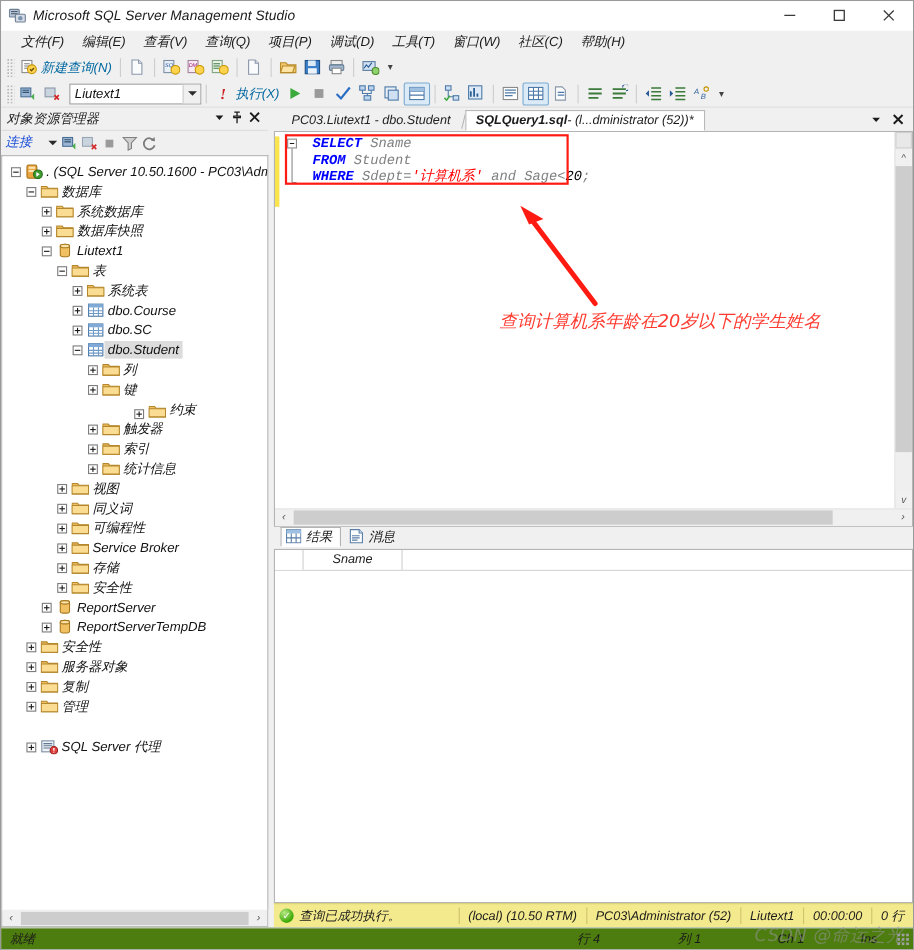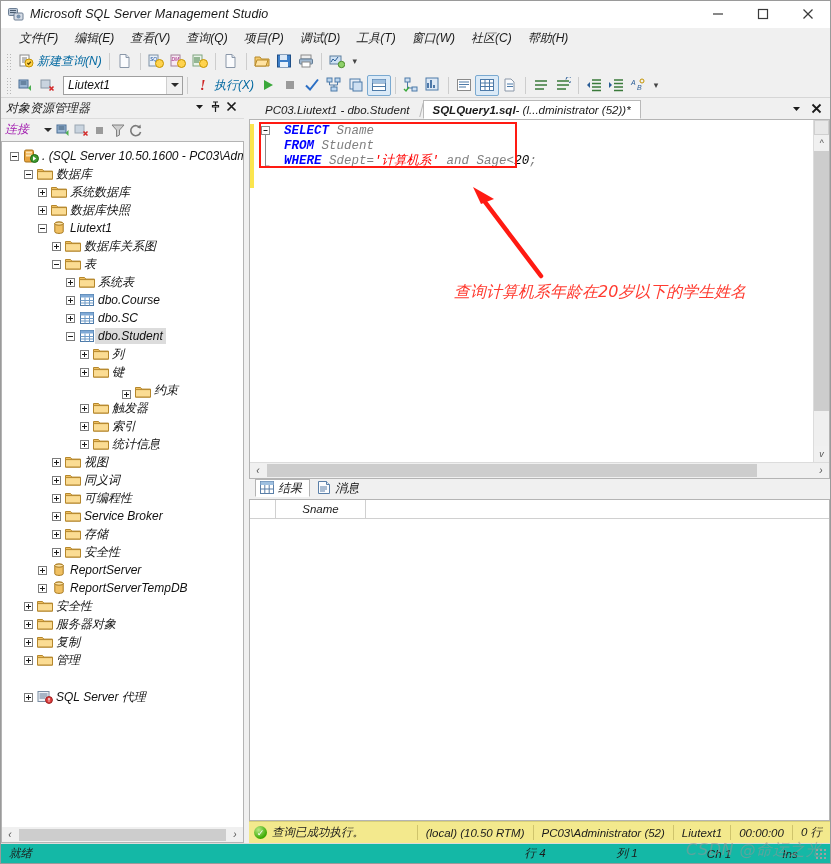--- a/index.html
+++ b/index.html
@@ -121,21 +121,21 @@
     background: #f0f0f0;
   }
   .oe-head-btns { margin-left: auto; display: flex; align-items: center; gap: 5px; padding-right:4px;}
   .oe-toolbar {
     height: 22px; flex: 0 0 22px;
     display: flex; align-items: center;
     padding-left: 4px; gap: 2px;
     border-top: 1px solid #dcdcdc;
     background: #f0f0f0;
   }
-  .connect-btn { display: flex; align-items: center; font-size:12px; color:#a21caf; gap:15px; padding-right:2px;}
+  .connect-btn { display: flex; align-items: center; font-size:12px; color:#1d4ed8; gap:15px; padding-right:2px;}
   .oe-tree {
     flex: 1 1 auto; background: #ffffff;
     border: 1px solid #b4b4b4; border-bottom: none;
     margin: 1px 0 0 0;
     overflow: hidden; position: relative;
     min-height: 0;
   }
   .tree-inner { padding: 5px 0 0 0; }
   .trow {
     height: 18px; display: flex; align-items: center;
@@ -307,21 +307,21 @@
   .sb-left { display: flex; align-items: center; gap: 5px; padding-left: 5px; }
   .sb-seg { padding: 0 8px; border-left: 1px solid #cfc46c; white-space: nowrap; height: 15px; display:flex; align-items:center;}
   .ok-circle {
     width: 13px; height: 13px; border-radius: 50%;
     background: radial-gradient(circle at 35% 30%, #b8e986, #39a800 70%);
     display: flex; align-items: center; justify-content: center;
     color: #fff; font-size: 9px; font-weight: bold;
   }
 
   .bottombar {
-    height: 20px; flex: 0 0 20px; background: #14b8a6;
+    height: 20px; flex: 0 0 20px; background: #4d7c0f;
     display: flex; align-items: center; font-size: 11.5px; color: #1b1b1b;
     border-top: 1px solid #dcdcdc;
   }
   .bb-ready { width: 243px; flex: 0 0 243px; padding-left: 8px; }
   .bb-seg { width: 92px; text-align: center; white-space: nowrap; }
   .bb-grip {
     margin-left: auto; width: 12px; height: 12px; margin-right: 3px;
     background-image: radial-gradient(#a0a0a0 40%, transparent 42%);
     background-size: 4px 4px;
   }
@@ -756,28 +756,20 @@
             <div class="trow" style="padding-left: 36px;">
               <span class="exp minus"></span>
               <span class="fico"><svg width="16" height="14" viewBox="0 0 16 14">
                   <ellipse cx="8" cy="2.6" rx="4.2" ry="1.6" fill="#f3cf80" stroke="#a8791f"></ellipse>
                   <path d="M3.8 2.6v8.2c0 .9 1.9 1.6 4.2 1.6s4.2-.7 4.2-1.6V2.6" fill="#f0c062" stroke="#a8791f"></path>
                   <ellipse cx="8" cy="2.6" rx="4.2" ry="1.6" fill="#fbe3a8" stroke="#a8791f"></ellipse>
                 </svg></span>
               <span class="tlabel">Liutext1</span>
             </div>
             <div class="trow" style="padding-left: 50px;">
-              <span class="exp plus"></span>
-              <span class="fico"><svg width="16" height="14" viewBox="0 0 16 14">
-                  <path d="M0.5 2.5h5l1.3 1.6H15.5v8H0.5z" fill="#f0c062" stroke="#b5872c"></path>
-                  <path d="M0.5 4.6h15v7.4H0.5z" fill="#fbdc93" stroke="#b5872c"></path>
-                </svg></span>
-              <span class="tlabel">数据库关系图</span>
-            </div>
-            <div class="trow" style="padding-left: 50px;">
               <span class="exp minus"></span>
               <span class="fico"><svg width="16" height="14" viewBox="0 0 16 14">
                   <path d="M0.5 2.5h5l1.3 1.6H15.5v8H0.5z" fill="#f0c062" stroke="#b5872c"></path>
                   <path d="M0.5 4.6h15v7.4H0.5z" fill="#fbdc93" stroke="#b5872c"></path>
                 </svg></span>
               <span class="tlabel">表</span>
             </div>
             <div class="trow" style="padding-left: 64px;">
               <span class="exp plus"></span>
               <span class="fico"><svg width="16" height="14" viewBox="0 0 16 14">

